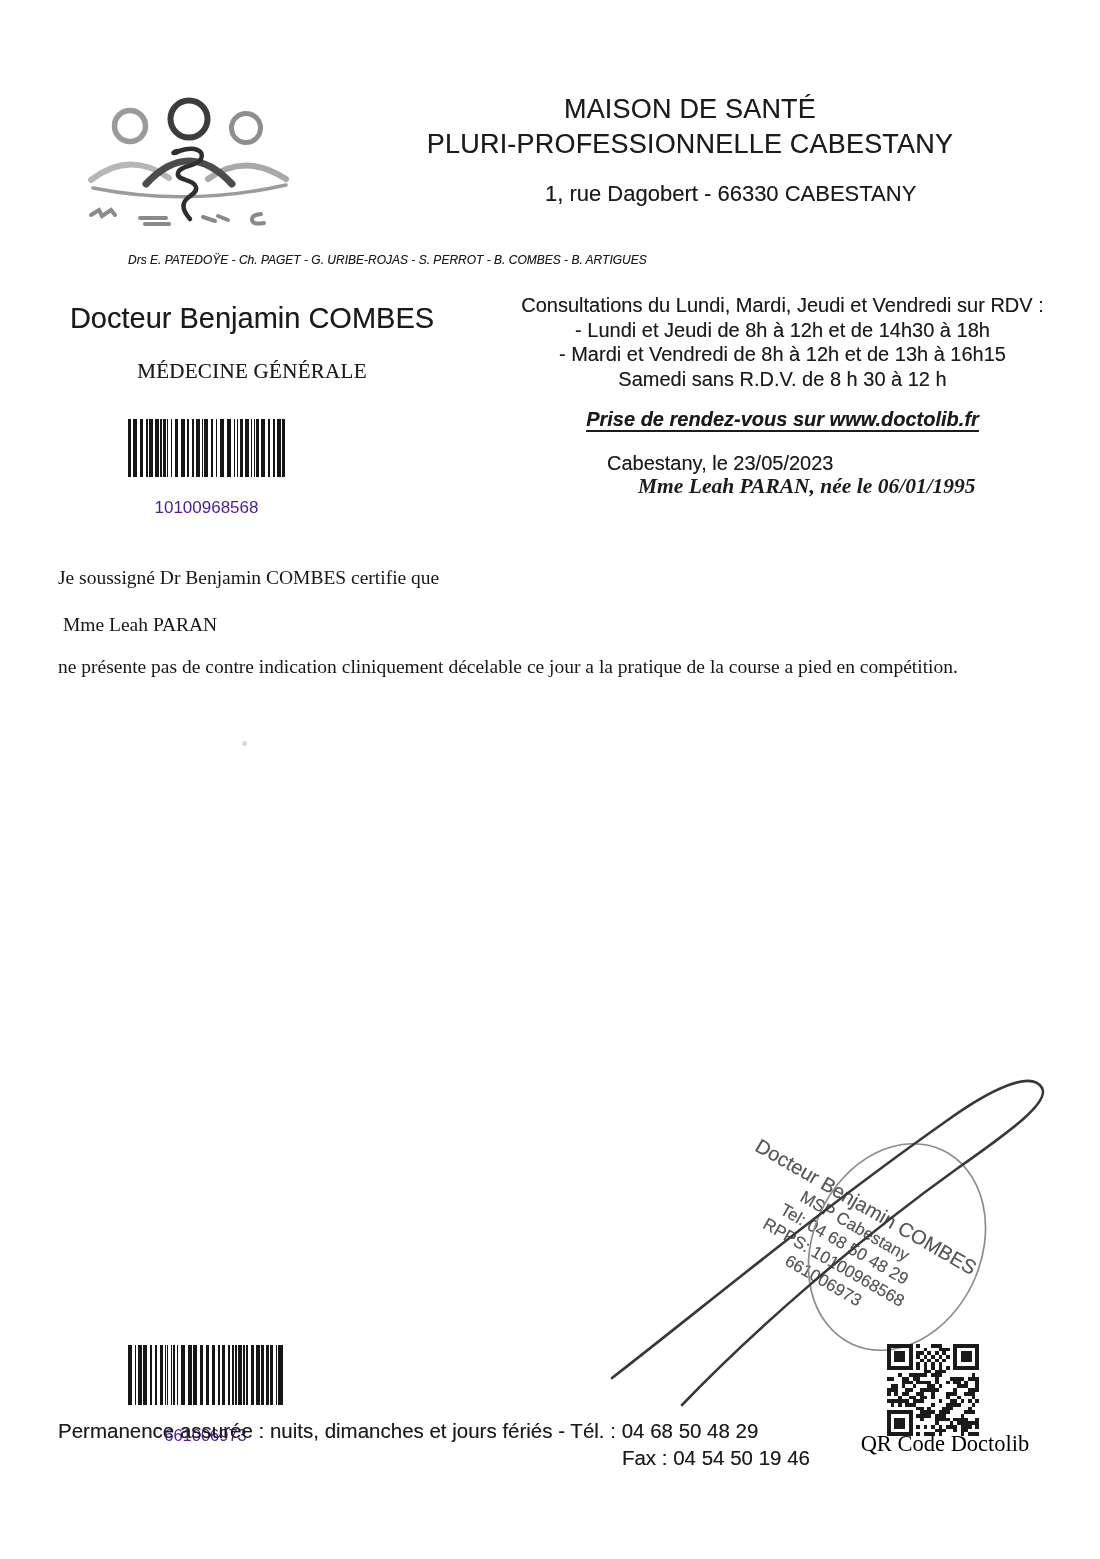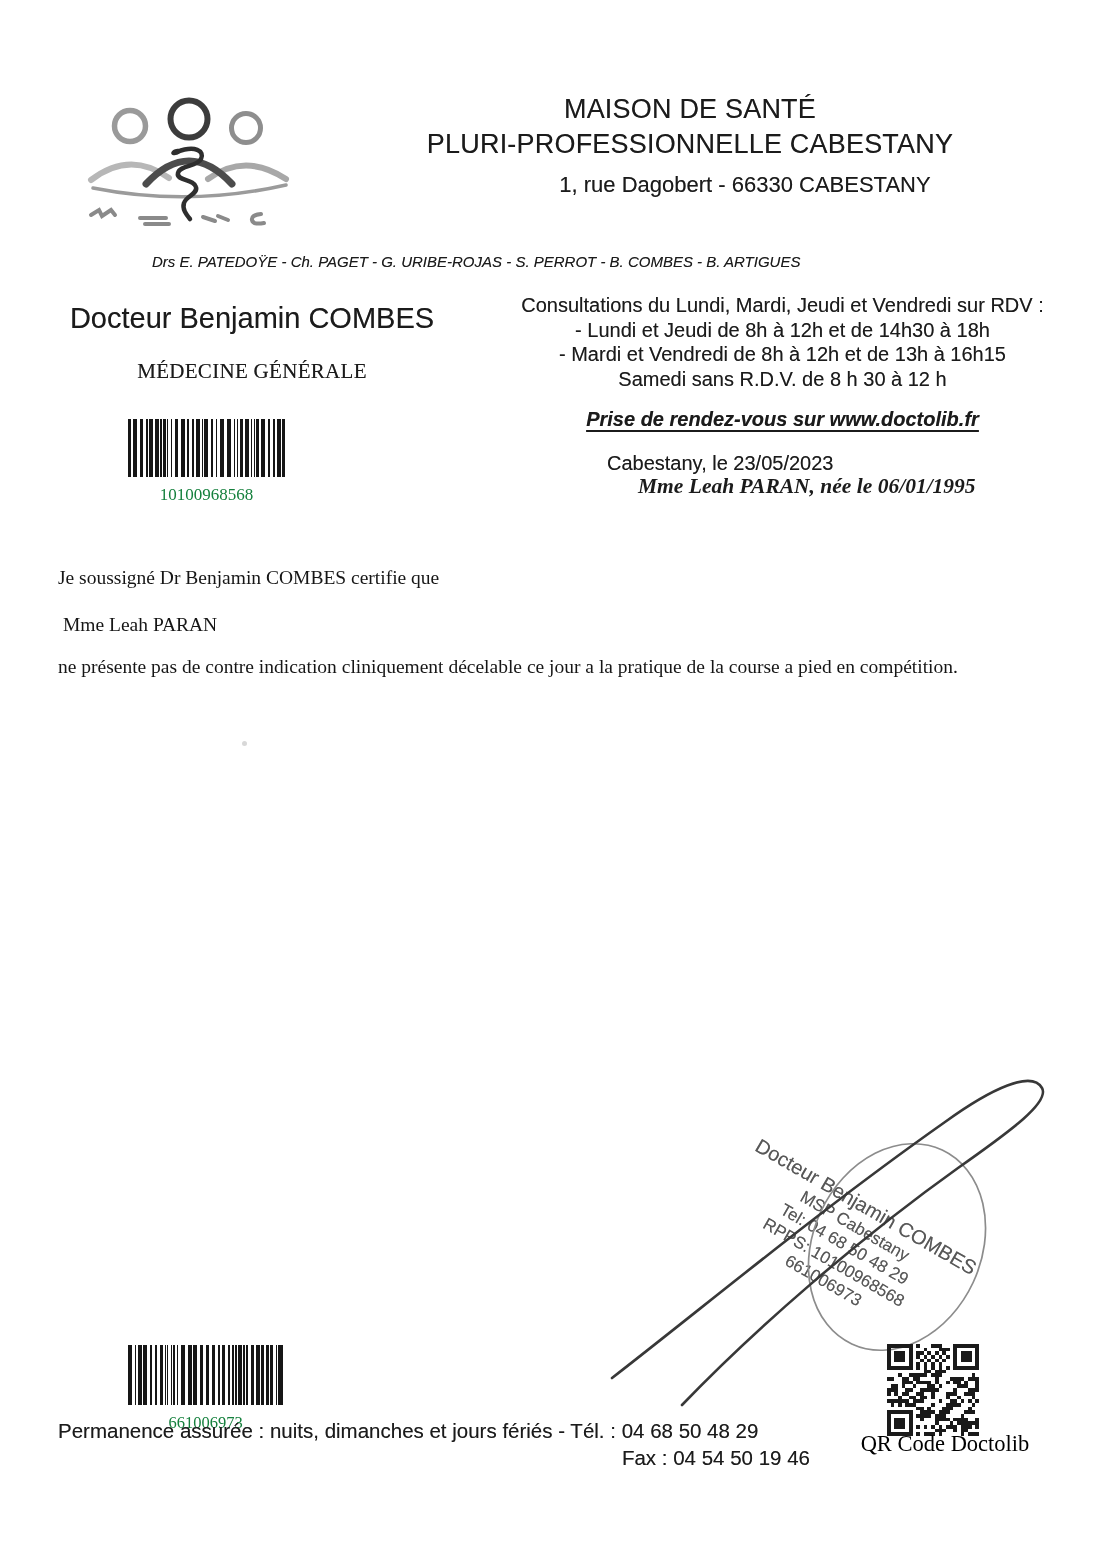--- a/index.html
+++ b/index.html
@@ -5,35 +5,35 @@
   html,body{margin:0;padding:0;background:#ffffff;}
   .page{
     position:relative;width:1100px;height:1559px;background:#fff;overflow:hidden;
     font-family:"Liberation Sans",sans-serif;color:#1b1b1b;
   }
   .abs{position:absolute;}
   .soft{text-shadow:0 0 0.6px rgba(45,45,45,0.55);}
   
   .clinic-head{left:390px;top:92px;width:600px;text-align:center;
     font-size:27px;line-height:35px;letter-spacing:0.2px;}
-  .clinic-addr{left:545px;top:172px;width:400px;text-align:center;font-size:22px;}
-  .doctors-line{left:152px;top:253px;white-space:nowrap;font-style:italic;font-size:15px;}
+  .clinic-addr{left:545px;top:181px;width:400px;text-align:left;font-size:22px;}
+  .doctors-line{left:128px;top:253px;white-space:nowrap;font-style:italic;font-size:12px;}
   
   .pract{left:62px;top:302px;width:380px;text-align:center;}
   .pract-name{font-size:29px;}
   .pract-spec{font-size:21px;margin-top:24px;letter-spacing:0.3px;font-family:Liberation Serif, serif;}
   
   .consult{left:505px;top:293px;width:555px;text-align:center;font-size:20px;line-height:24.5px;}
   .booking{font-weight:bold;font-style:italic;text-decoration:underline;
     text-decoration-thickness:2px;text-underline-offset:4px;margin-top:16px;}
   
   .barcode{text-align:center;}
   .barcode-top{left:128px;top:419px;width:157px;}
   .barcode-bottom{left:128px;top:1345px;width:155px;}
-  .bc-num{font-family:Liberation Serif, serif;font-size:17px;margin-top:4px;color:#15803d;}
+  .bc-num{font-family:Liberation Sans, sans-serif;font-size:17px;margin-top:17px;color:#4c1d95;}
   
   .dateline{left:607px;top:452px;font-size:20px;}
   .patient-line{left:638px;top:474px;font-family:"Liberation Serif",serif;font-weight:bold;font-size:21.5px;font-style:italic;}
   .body-text{font-family:"Liberation Serif",serif;font-size:19.5px;color:#161616;}
   .body1{left:58px;top:567px;}
   .body2{left:63px;top:614px;}
   .body3{left:58px;top:656px;white-space:nowrap;}
   .scan-dot{left:242px;top:741px;width:5px;height:5px;border-radius:50%;background:#d8d8d8;}
   
   .stamp{left:705px;top:1189px;width:280px;text-align:center;color:#585858;

